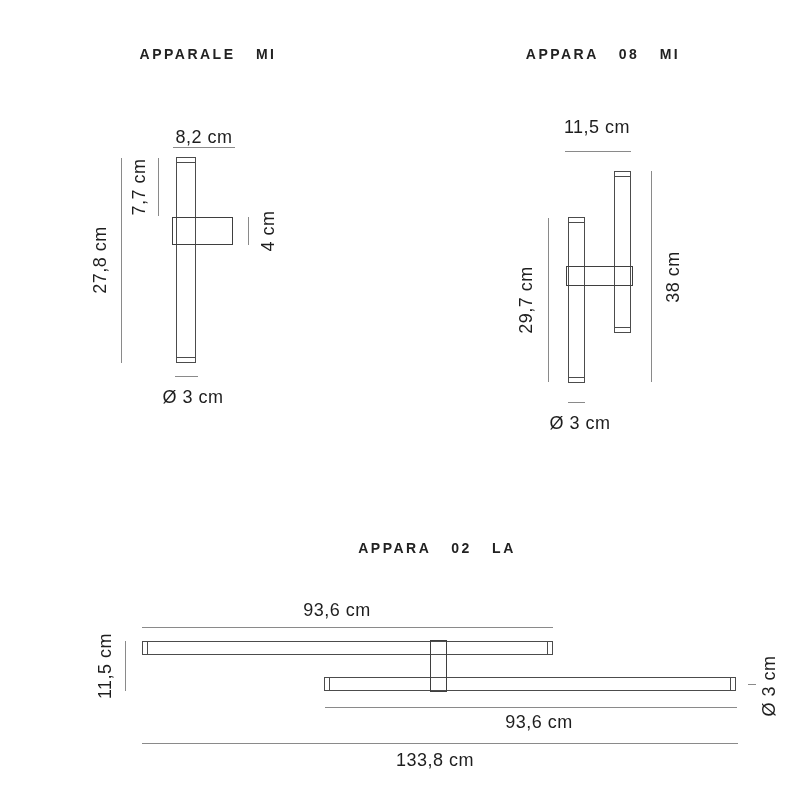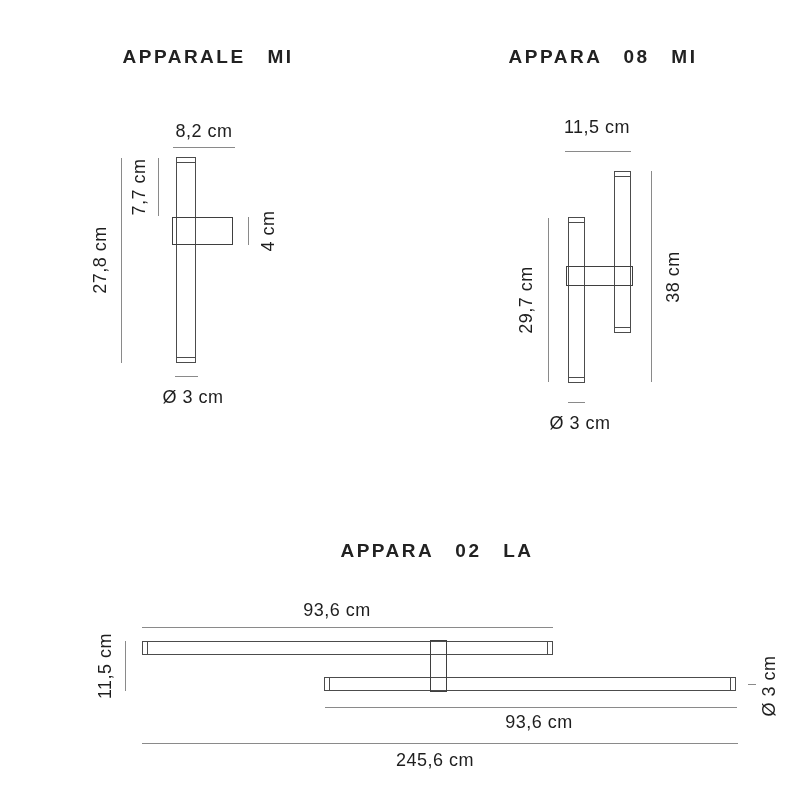--- a/index.html
+++ b/index.html
@@ -2,21 +2,21 @@
 <html><head>
 <meta charset="utf-8">
 <style>
   html,body{margin:0;padding:0;background:#ffffff;}
   #canvas{
     position:relative;width:800px;height:800px;background:#ffffff;overflow:hidden;
     font-family:"Liberation Sans", sans-serif;color:#1e1e1e;
   }
   .abs{position:absolute;}
   .title{
-    font-size:19px;font-weight:700;letter-spacing:2.5px;word-spacing:14px;
+    font-size:14px;font-weight:700;letter-spacing:2.5px;word-spacing:14px;
     text-align:center;color:#222;white-space:nowrap;
   }
   .dim-label{
     font-size:18px;font-weight:400;letter-spacing:0.5px;text-align:center;
     color:#1e1e1e;white-space:nowrap;
   }
   .rot{transform:rotate(-90deg);transform-origin:center center;}
   .dim-line{background:#8a8a8a;}
   .tube{
     border:1px solid #4c4c4c;background:#ffffff;box-sizing:border-box;
@@ -33,21 +33,21 @@
   }
 </style>
 </head>
 <body>
 
 <div id="canvas">
 
   <div class="abs" style="left:0;top:0;width:400px;height:460px;">
     <div class="abs title" style="left:58px;top:46px;width:300px;">APPARALE MI</div>
 
-    <div class="abs dim-label" style="left:154px;top:121px;width:100px;">8,2 cm</div>
+    <div class="abs dim-label" style="left:154px;top:127px;width:100px;">8,2 cm</div>
     <div class="abs dim-line" style="left:173px;top:147px;width:62px;height:1px;"></div>
 
     <div class="abs dim-line" style="left:121px;top:158px;width:1px;height:205px;"></div>
     <div class="abs dim-line" style="left:158px;top:158px;width:1px;height:58px;"></div>
     <div class="abs dim-line" style="left:248px;top:217px;width:1px;height:28px;"></div>
 
     <div class="abs dim-label rot" style="left:54px;top:251px;width:90px;height:18px;">27,8 cm</div>
     <div class="abs dim-label rot" style="left:103px;top:178px;width:70px;height:18px;">7,7 cm</div>
     <div class="abs dim-label rot" style="left:237px;top:222px;width:60px;height:18px;">4 cm</div>
 
@@ -103,19 +103,19 @@
     <div class="abs tube h" style="left:287px;top:217px;width:412px;height:14px;">
       <div class="seam a"></div>
       <div class="seam b"></div>
     </div>
     <div class="abs bracket" style="left:393px;top:180px;width:17px;height:52px;"></div>
 
     <div class="abs dim-line" style="left:288px;top:247px;width:412px;height:1px;"></div>
     <div class="abs dim-label" style="left:452px;top:252px;width:100px;">93,6 cm</div>
 
     <div class="abs dim-line" style="left:105px;top:283px;width:596px;height:1px;"></div>
-    <div class="abs dim-label" style="left:338px;top:290px;width:120px;">245,6 cm</div>
+    <div class="abs dim-label" style="left:338px;top:290px;width:120px;">133,8 cm</div>
 
     <div class="abs dim-line" style="left:711px;top:224px;width:8px;height:1px;"></div>
     <div class="abs dim-label rot" style="left:691px;top:217px;width:80px;height:18px;">Ø 3 cm</div>
   </div>
 
 </div>
 
 </body></html>

